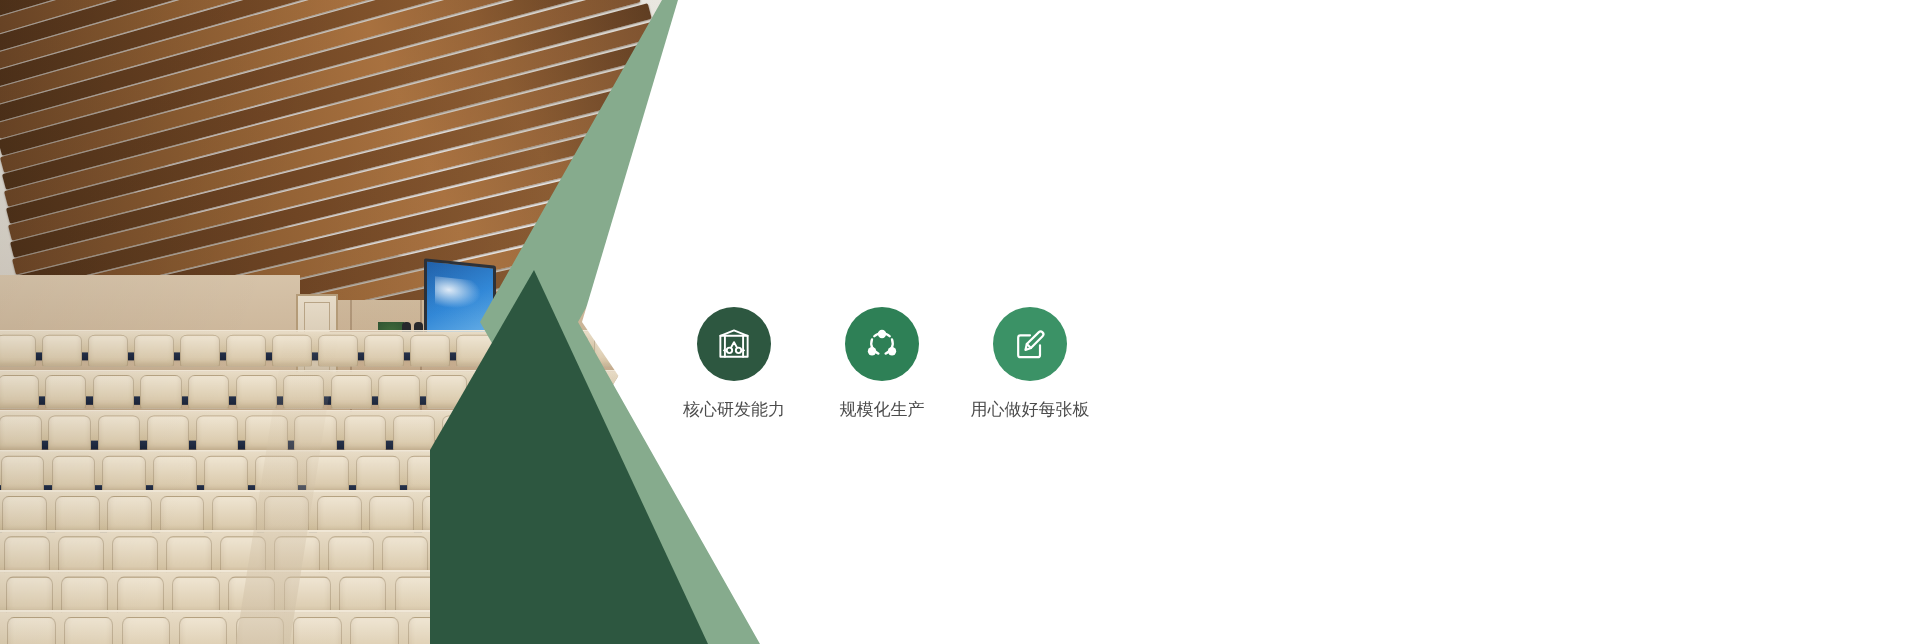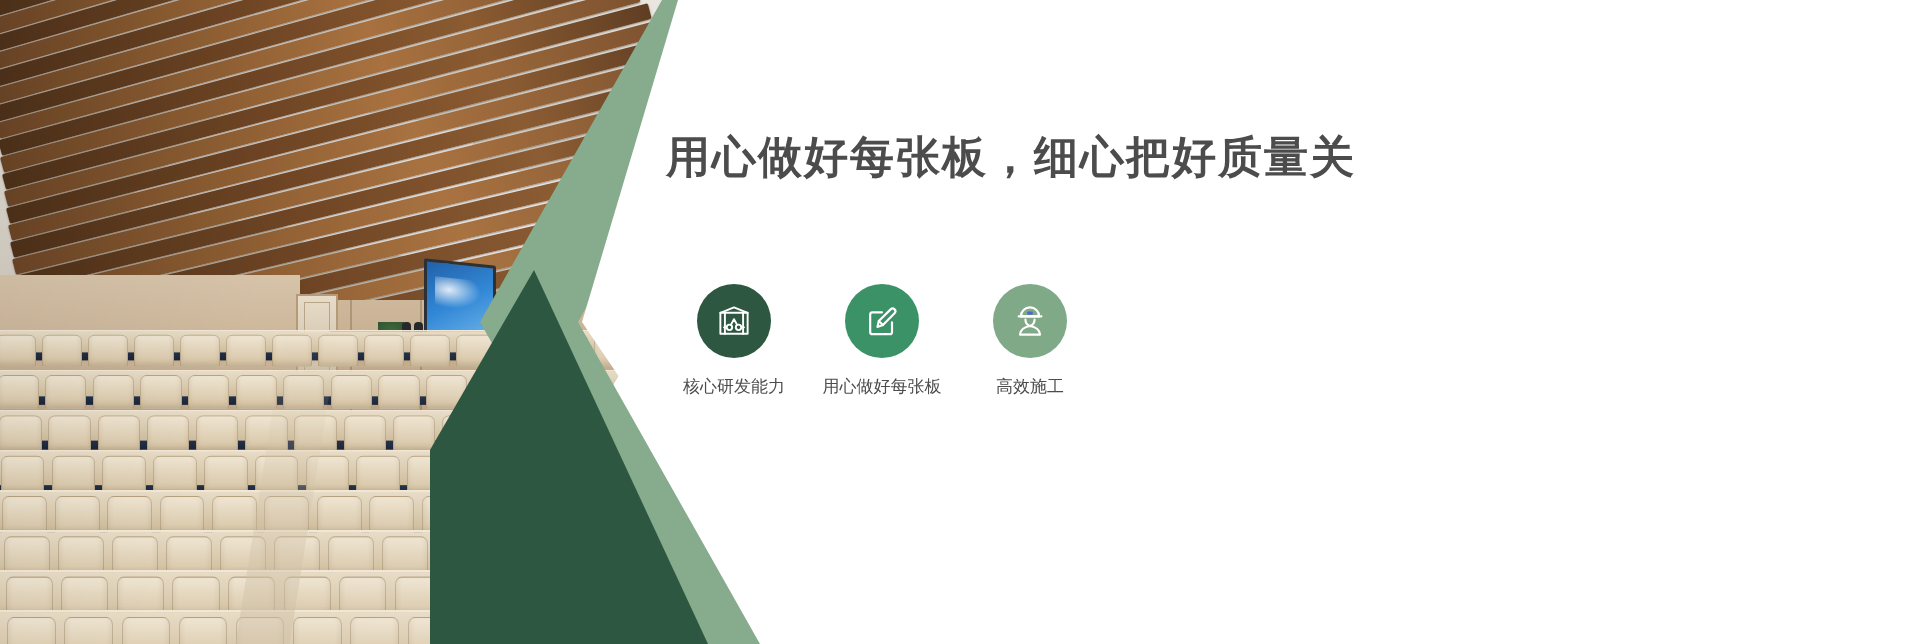--- a/index.html
+++ b/index.html
@@ -147,21 +147,21 @@
     position:absolute; left:26px; top:128px;
     font-size:44px; font-weight:bold; color:#4c4c4c;
     letter-spacing:2px; white-space:nowrap;
   }
   .subtitle{
     position:absolute; left:82px; top:228px;
     font-size:27px; font-weight:bold; color:#4c4c4c;
     letter-spacing:1px; white-space:nowrap;
   }
   .features{
-    position:absolute; left:20px; top:284px;
+    position:absolute; left:20px; top:307px;
     display:flex; align-items:flex-start;
   }
   .feature{
     width:148px; display:flex; flex-direction:column; align-items:center;
   }
   .fcircle{
     width:74px; height:74px; border-radius:50%;
     display:flex; align-items:center; justify-content:center;
   }
   .flabel{
@@ -398,54 +398,54 @@
       <div class="photo-shade"></div>
     </div>
   </div>
 
   <div class="chev-light"></div>
   <div class="chev-dark"></div>
   <div class="white-wedge"></div>
   <div class="white-right"></div>
 
   <div class="content">
-    <div class="headline">用心做好每张板，细心把好质量关</div>
     <div class="features" id="features">
         <div class="feature">
           <div class="fcircle" style="background:#2d5740">
             <svg width="40" height="40" viewBox="0 0 44 44" fill="none" stroke="#ffffff" stroke-width="2.1" stroke-linecap="round" stroke-linejoin="round">
               <path d="M7 13 L22 7 L37 13 L37 36 L7 36 Z"></path>
               <path d="M7 13 L37 13"></path>
               <path d="M12 13 L12 36"></path>
               <path d="M32 13 L32 36"></path>
               <path d="M11 29 L17 29 L22 20 L27 29 L33 29"></path>
               <circle cx="17" cy="29" r="3" fill="#2d5740"></circle>
               <circle cx="27" cy="29" r="3" fill="#2d5740"></circle>
             </svg>
           </div>
           <div class="flabel">核心研发能力</div>
         </div>
         <div class="feature">
+          <div class="fcircle" style="background:#2e8056">
+            <svg width="40" height="40" viewBox="0 0 44 44" fill="none" stroke="#ffffff" stroke-width="2.6" stroke-linecap="round">
+              <path d="M13.5 13.5 A12 12 0 0 1 30.5 13.5"></path>
+              <path d="M33 17 A12 12 0 0 1 26 32.5"></path>
+              <path d="M18 32.5 A12 12 0 0 1 11 17"></path>
+              <circle cx="22" cy="11" r="4.6" fill="#ffffff" stroke="none"></circle>
+              <circle cx="11" cy="30" r="4.6" fill="#ffffff" stroke="none"></circle>
+              <circle cx="33" cy="30" r="4.6" fill="#ffffff" stroke="none"></circle>
+            </svg>
+          </div>
+          <div class="flabel">规模化生产</div>
+        </div>
+        <div class="feature">
           <div class="fcircle" style="background:#3b9266">
             <svg width="40" height="40" viewBox="0 0 44 44" fill="none" stroke="#ffffff" stroke-width="2.4" stroke-linecap="round" stroke-linejoin="round">
               <path d="M33 23.5 L33 34 A2.5 2.5 0 0 1 30.5 36.5 L11.5 36.5 A2.5 2.5 0 0 1 9 34 L9 15 A2.5 2.5 0 0 1 11.5 12.5 L22 12.5"></path>
               <path d="M17 28.5 L18.5 22 L31.5 9.2 A3 3 0 0 1 35.8 13.5 L23 26.4 Z"></path>
               <path d="M18.5 22 L23 26.4"></path>
             </svg>
           </div>
           <div class="flabel">用心做好每张板</div>
         </div>
-        <div class="feature">
-          <div class="fcircle" style="background:#7fa987">
-            <svg width="40" height="40" viewBox="0 0 44 44" fill="none" stroke="#ffffff" stroke-width="2.4" stroke-linecap="round" stroke-linejoin="round">
-              <path d="M12 17 A10 10 0 0 1 32 17 Z"></path>
-              <path d="M9.5 17 L34.5 17"></path>
-              <rect x="19" y="11.5" width="6" height="3.6" rx="1" fill="#5566cc" stroke="none"></rect>
-              <path d="M17 20.5 C17 25 19.5 26.5 22 27.5 C24.5 26.5 27 25 27 20.5"></path>
-              <path d="M22 27.5 C15 28.5 11.5 32 11 37 L33 37 C32.5 32 29 28.5 22 27.5 Z"></path>
-            </svg>
-          </div>
-          <div class="flabel">高效施工</div>
-        </div>
       </div>
   </div>
 
 </div>
 
 </body></html>

